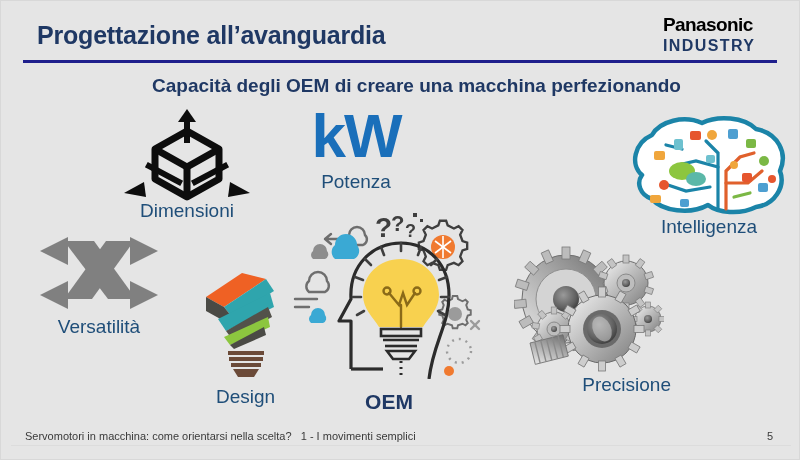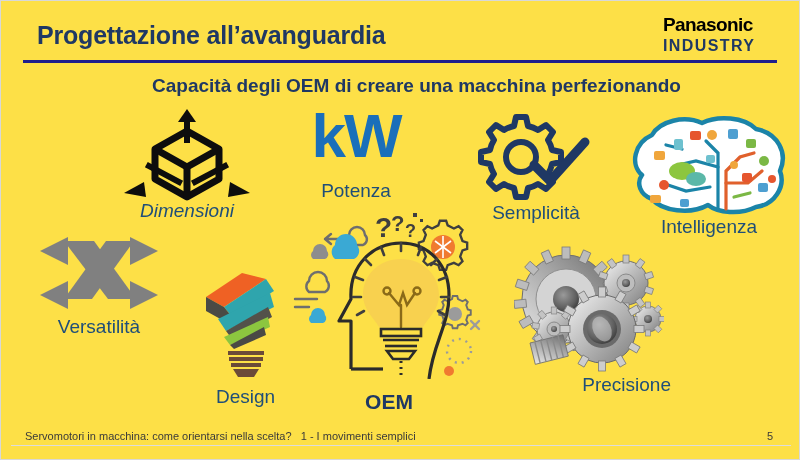--- a/index.html
+++ b/index.html
@@ -7,21 +7,21 @@
     padding: 0;
     background: #ffffff;
   }
   body {
     font-family: "Liberation Sans", sans-serif;
   }
   #slide {
     position: relative;
     width: 800px;
     height: 460px;
-    background: #fde047;
+    background: #e5e5e5;
     overflow: hidden;
     border: 1px solid #d8d8d8;
     box-sizing: border-box;
   }
 
   
   #slide-title {
     position: absolute;
     left: 36px;
     top: 20px;
@@ -92,21 +92,21 @@
   }
   .item .label.bold {
     font-weight: bold;
   }
   .glyph {
     display: block;
     margin: 0 auto;
   }
 
   
-  #item-dimensioni { left: 106px; top: 108px; width: 160px; font-style: italic; }
+  #item-dimensioni { left: 106px; top: 108px; width: 160px; }
   #item-potenza    { left: 285px; top: 106px; width: 140px; }
   #item-semplicita { left: 455px; top: 108px; width: 160px; }
   #item-intelligenza { left: 617px; top: 112px; width: 182px; }
   #item-versatilita { left: 18px;  top: 232px; width: 160px; }
   #item-design     { left: 182px; top: 262px; width: 125px; }
   #item-oem        { left: 288px; top: 202px; width: 200px; }
   #item-precisione { left: 505px; top: 242px; width: 165px; }
 
   
   .kw-word {
@@ -175,40 +175,23 @@
         <polygon points="65,22 97,40 97,70 65,88 33,70 33,40"></polygon>
         <polyline points="33,40 65,58 97,40"></polyline>
         <line x1="65" y1="58" x2="65" y2="88"></line>
       </g>
     </svg>
     <div class="label">Dimensioni</div>
   </div>
 
   <div class="item" id="item-potenza">
     <div class="kw-word glyph">kW</div>
-    <div class="label" style="margin-top:15px;">Potenza</div>
-  </div>
-
-  <div class="item" id="item-semplicita">
-    <svg class="glyph" width="128" height="92" viewBox="0 0 128 92">
-      <g fill="none" stroke="#1f3864" stroke-width="6" stroke-linejoin="round" stroke-linecap="round">
-
-        <path d="M44 8 L54 8 L56 17 A30 30 0 0 1 66 21 L74 16 L81 23 L76 31
-                 A30 30 0 0 1 80 41 L89 43 L89 53 L80 55 A30 30 0 0 1 76 65
-                 L81 73 L74 80 L66 75 A30 30 0 0 1 56 79 L54 88 L44 88 L42 79
-                 A30 30 0 0 1 32 75 L24 80 L17 73 L22 65 A30 30 0 0 1 18 55
-                 L9 53 L9 43 L18 41 A30 30 0 0 1 22 31 L17 23 L24 16 L32 21
-                 A30 30 0 0 1 42 17 Z"></path>
-        <circle cx="49" cy="48" r="15"></circle>
-
-        <polyline points="62,56 78,72 113,33" stroke-width="9"></polyline>
-      </g>
-    </svg>
-    <div class="label" style="margin-top:2px;">Semplicità</div>
-  </div>
+    <div class="label" style="margin-top:6px;">Potenza</div>
+  </div>
+
 
   <div class="item" id="item-intelligenza">
     <svg class="glyph" width="175" height="102" viewBox="0 0 175 102">
 
       <path d="M20 62 C8 52 12 30 30 22 C38 8 62 2 80 10 C96 2 122 4 134 16
                C156 20 166 40 158 58 C164 74 152 92 134 94 C118 102 96 100 86 92
                C68 102 40 98 30 86 C18 82 14 70 20 62 Z" fill="#ffffff" stroke="#1b84a8" stroke-width="4.5" stroke-linejoin="round"></path>
 
       <g fill="none" stroke-width="3.2" stroke-linecap="round">
         <path d="M96 96 L96 62 L96 40 L84 28" stroke="#1b84a8"></path>

